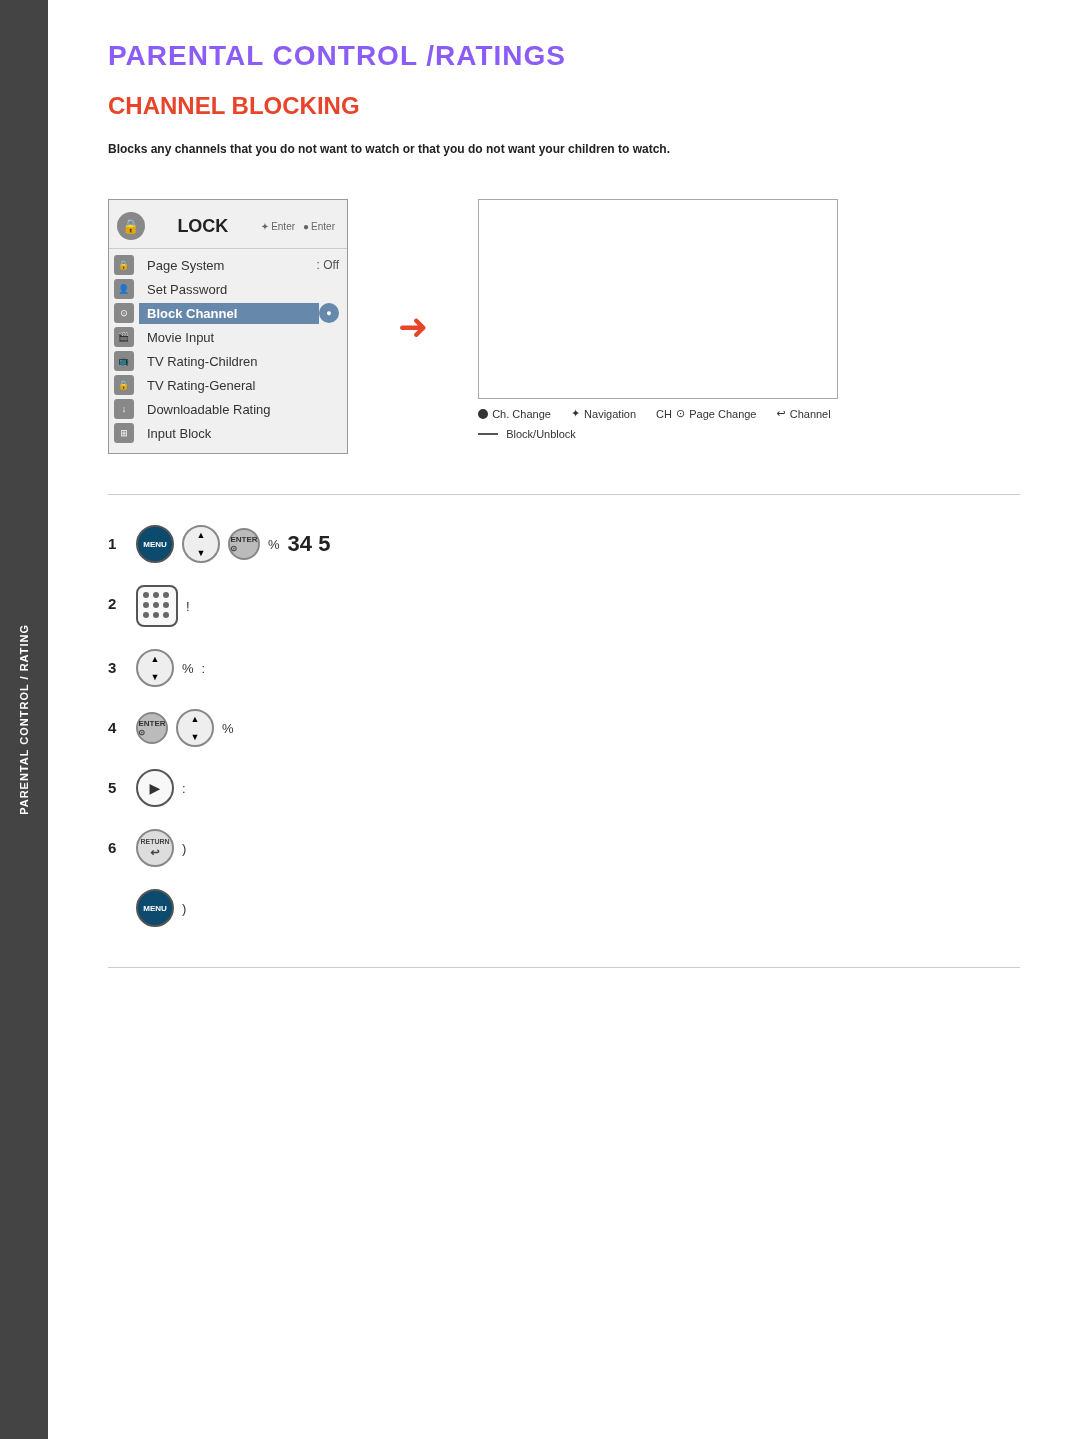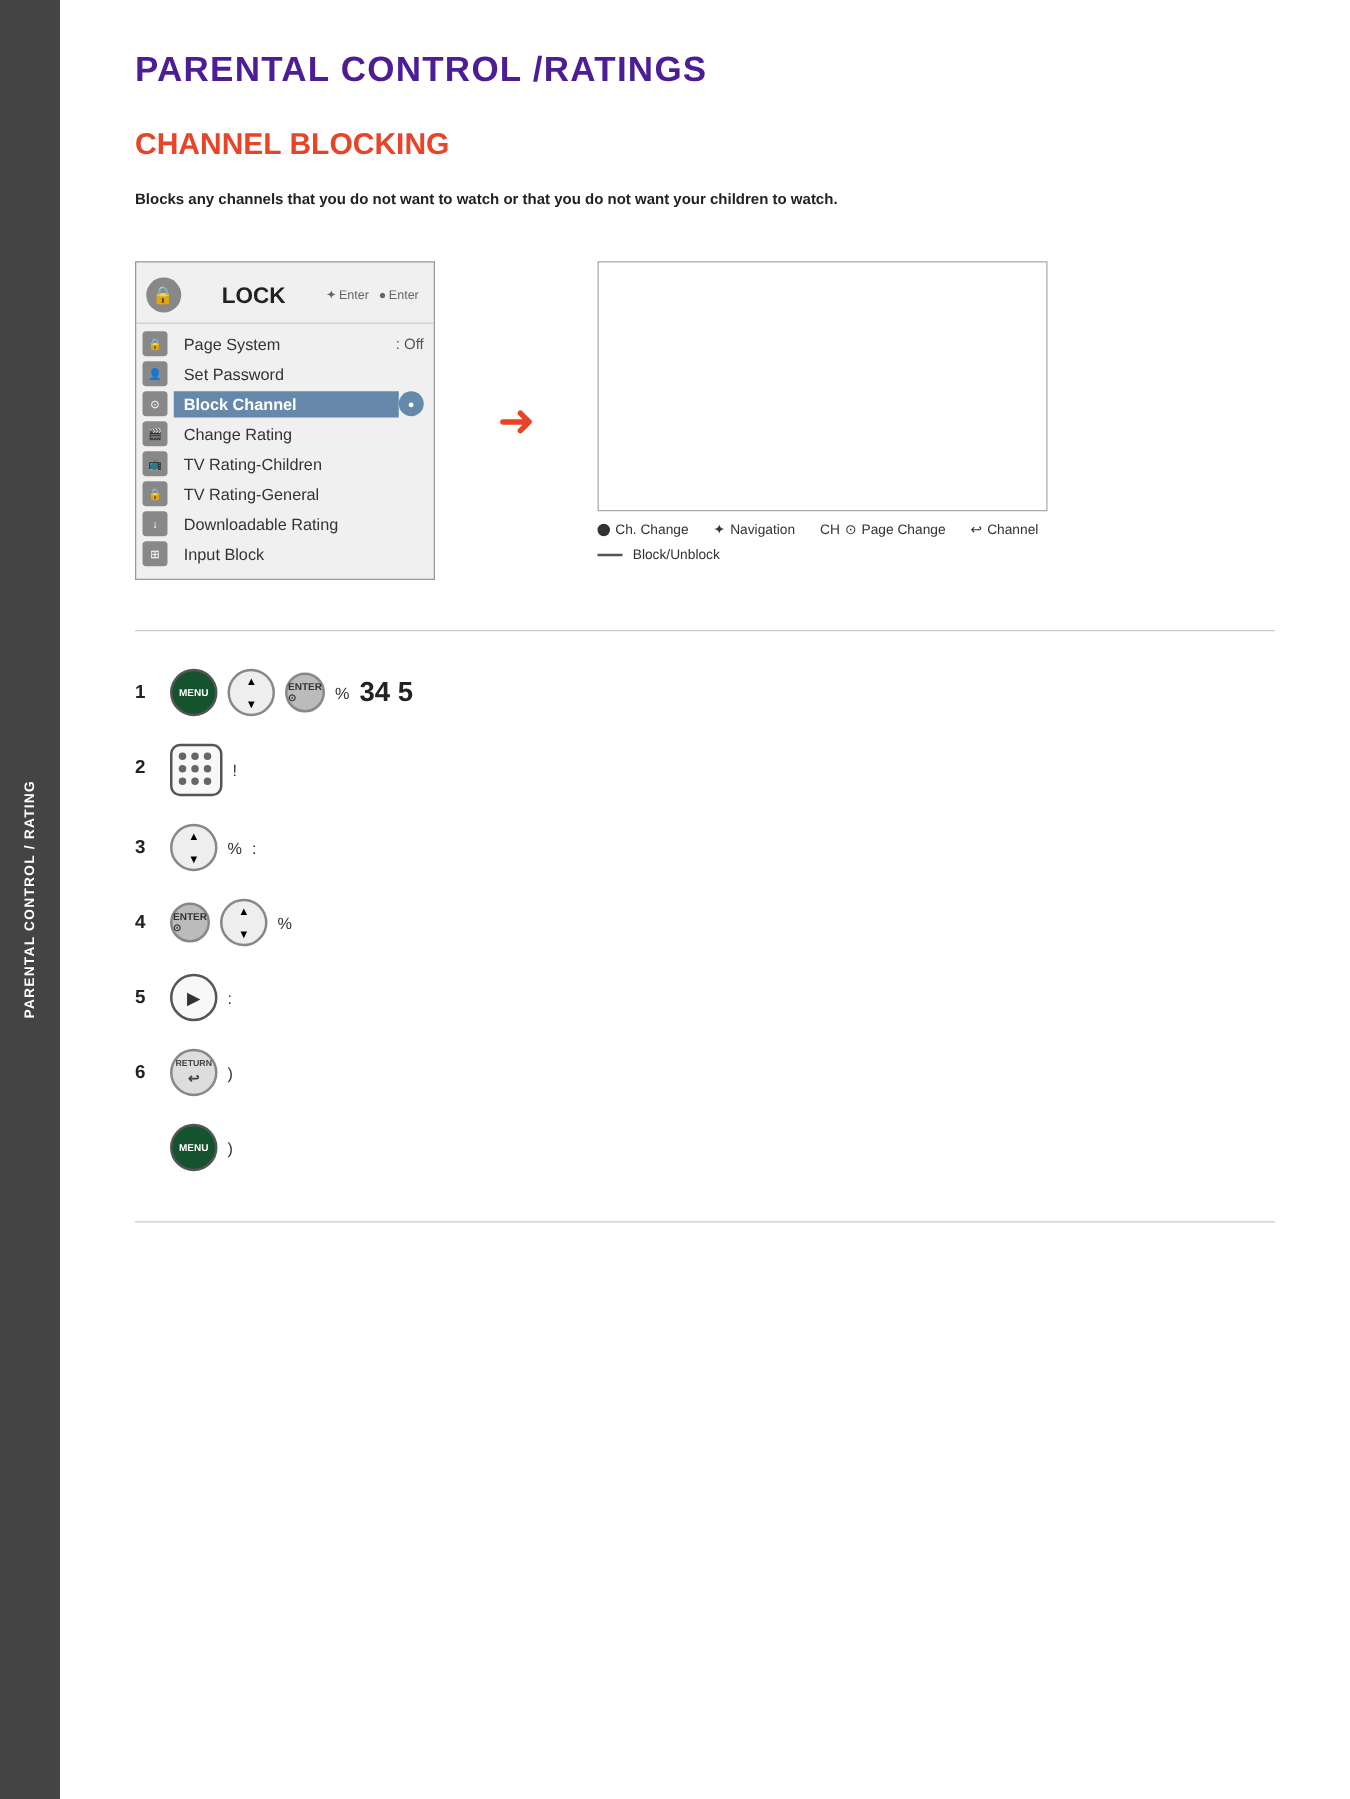--- a/index.html
+++ b/index.html
@@ -37,23 +37,23 @@
     
     .main-content {
       margin-left: 48px;
       padding: 40px 60px 60px 60px;
     }
 
     
     .page-title {
       font-size: 28px;
       font-weight: bold;
-      color: #4c1d95;
+      color: #8b5cf6;
       letter-spacing: 1px;
-      margin-bottom: 30px;
+      margin-bottom: 20px;
     }
 
     
     .section-title {
       font-size: 24px;
       font-weight: bold;
       color: #e8442a;
       margin-bottom: 20px;
     }
 
@@ -262,21 +262,21 @@
       display: flex;
       align-items: center;
       justify-content: center;
       font-size: 9px;
       font-weight: bold;
       color: #333;
       flex-shrink: 0;
       position: relative;
     }
     .btn-circle.dark {
-      background: #14532d;
+      background: #0c4a6e;
       color: #fff;
       border-color: #555;
     }
 
     
     .btn-numgrid {
       width: 42px;
       height: 42px;
       border-radius: 8px;
       border: 2px solid #555;
@@ -411,21 +411,21 @@
         <div class="menu-icon-col">
             <div class="menu-icon-small">⊙</div>
           </div>
         <span class="menu-item-text highlighted">Block Channel</span>
         <div class="menu-item-enter">●</div>
       </div>
       <div class="menu-row">
         <div class="menu-icon-col">
             <div class="menu-icon-small">🎬</div>
           </div>
-        <span class="menu-item-text">Change Rating</span>
+        <span class="menu-item-text">Movie Input</span>
       </div>
       <div class="menu-row">
         <div class="menu-icon-col">
             <div class="menu-icon-small">📺</div>
           </div>
         <span class="menu-item-text">TV Rating-Children</span>
       </div>
       <div class="menu-row">
         <div class="menu-icon-col">
             <div class="menu-icon-small">🔒</div>

